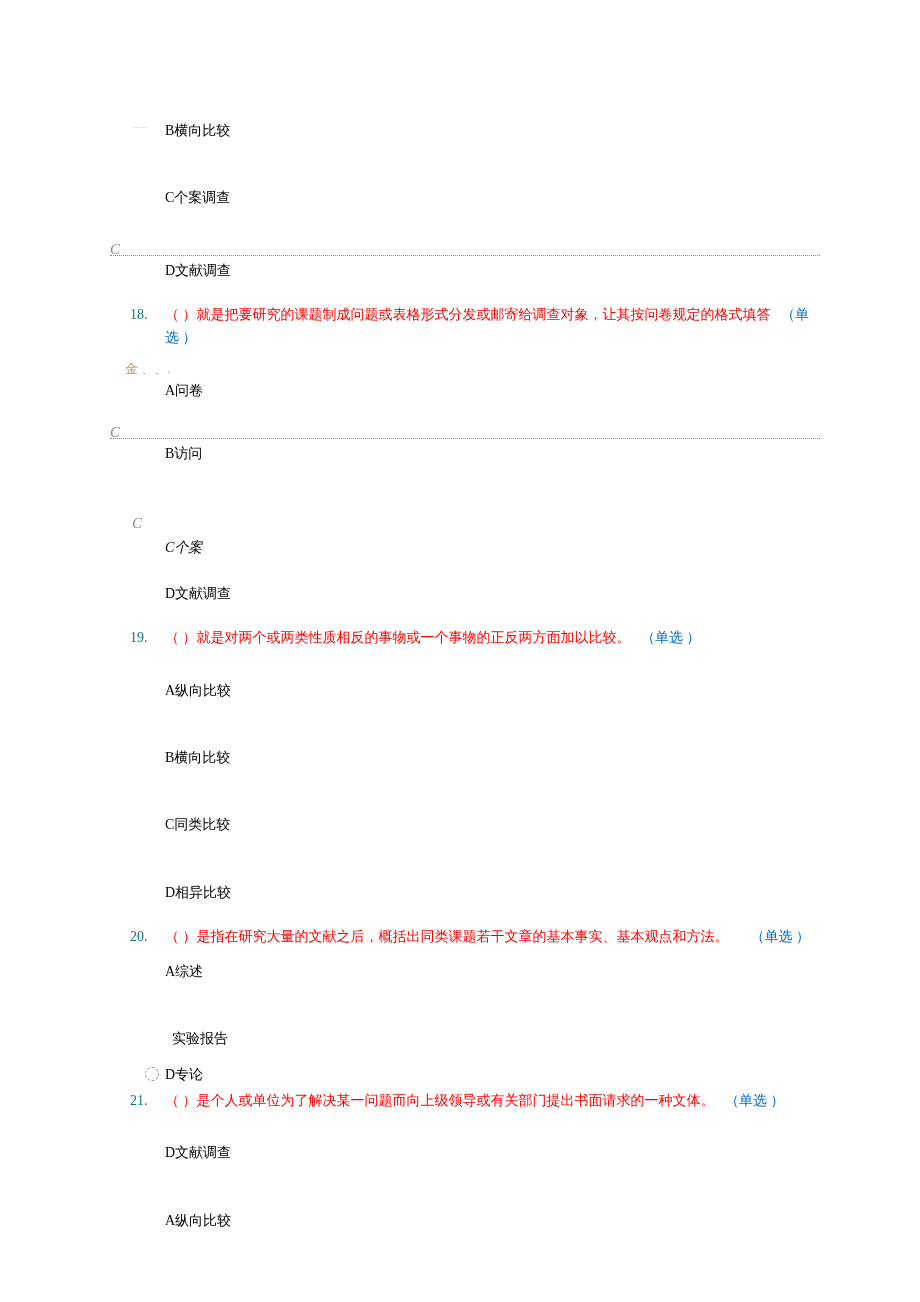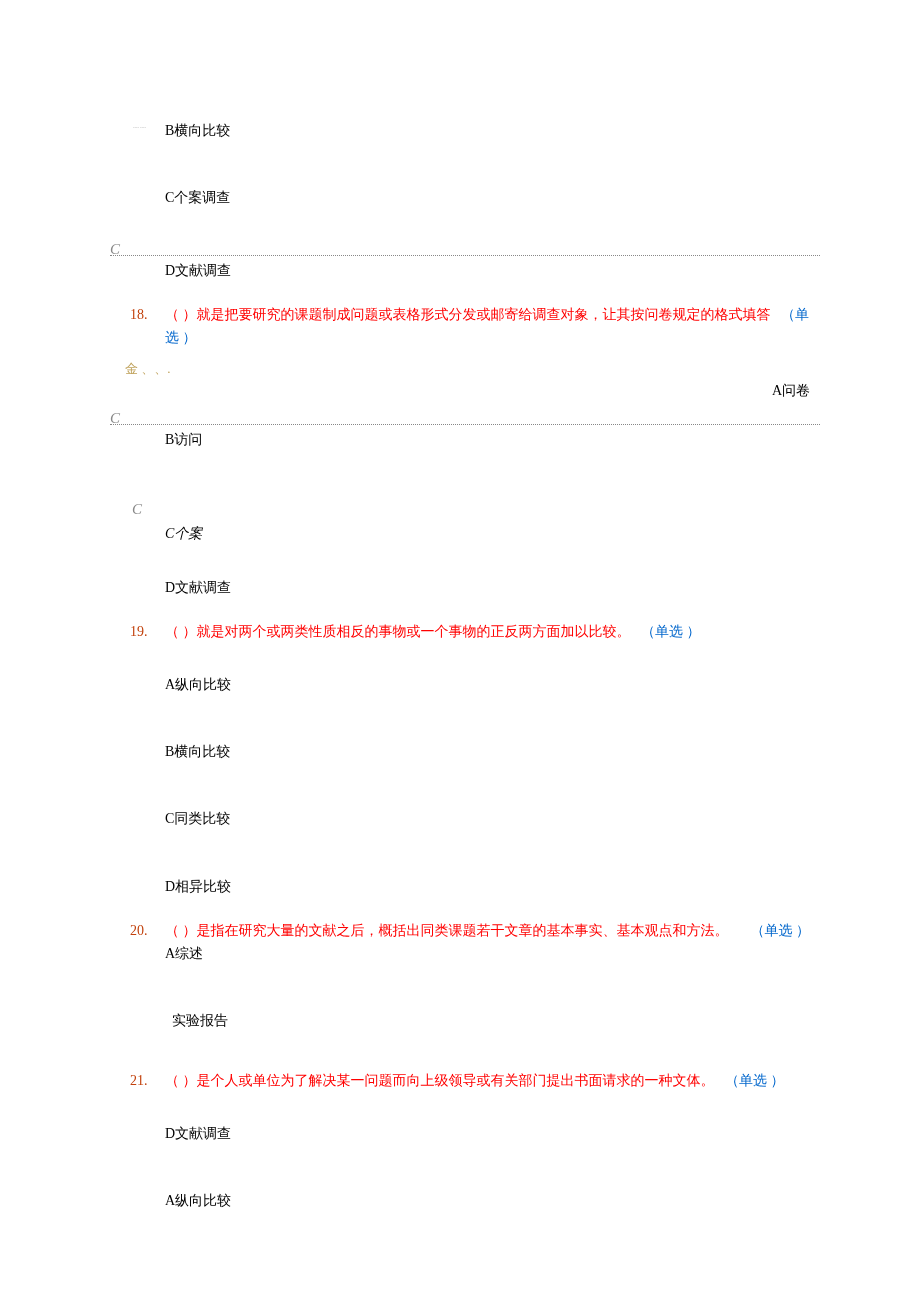--- a/index.html
+++ b/index.html
@@ -23,21 +23,21 @@
       padding-left: 35px;
       margin-bottom: 12px;
     }
     .question {
       display: flex;
       flex-wrap: wrap;
       margin-bottom: 30px;
       position: relative;
     }
     .q-num {
-      color: #c2410c;
+      color: #0f766e;
       width: 35px;
       flex-shrink: 0;
     }
     .q-stem {
       color: #ff0000;
     }
     .q-tag {
       color: #0066cc;
     }
     .margin-c {
@@ -107,31 +107,31 @@
   </div>
 
   <div class="question" style="margin-bottom:10px;">
     <span class="q-num">18.</span>
     <span style="flex:1;">
       <span class="q-stem">（ ）就是把要研究的课题制成问题或表格形式分发或邮寄给调查对象，让其按问卷规定的格式填答</span>
       &nbsp;&nbsp;<span class="q-tag">（单选 ）</span>
     </span>
   </div>
   <div class="margin-gold">金 、、.</div>
-  <div class="option" style="margin-bottom:22px;text-align:right;">
+  <div class="option" style="margin-bottom:36px;">
     <span>A问卷</span>
   </div>
   <div class="margin-c">
     <span class="margin-c-label" style="font-style:italic;">C</span>
   </div>
   <div class="option" style="margin-top:4px; ">
     <span>B访问</span>
   </div>
   <div class="margin-c2">C</div>
-  <div class="option opt-italic" style="margin-bottom:32px;">
+  <div class="option opt-italic" style="margin-bottom:24px;">
     <span>C个案</span>
   </div>
   <div class="option" style="margin-bottom:22px;">
     <span>D文献调查</span>
   </div>
 
   <div class="question">
     <span class="q-num">19.</span>
     <span>
       <span class="q-stem">（ ）就是对两个或两类性质相反的事物或一个事物的正反两方面加以比较。</span>
@@ -144,32 +144,36 @@
   <div class="option">
     <span>B横向比较</span>
   </div>
   <div class="option">
     <span>C同类比较</span>
   </div>
   <div class="option" style="margin-bottom:22px;">
     <span>D相异比较</span>
   </div>
 
-  <div class="question q20-wrap" style="margin-bottom:0;align-items:flex-end;">
+  <div class="question q20-wrap" style="margin-bottom:12px;align-items:flex-end;">
     <span class="q-num">20.</span>
     <span style="flex:1; padding-right:60px;">
       <span class="q-stem">（ ）是指在研究大量的文献之后，概括出同类课题若干文章的基本事实、基本观点和方法。</span>
     </span>
     <span class="q-tag" style="top:0;">（单选 ）</span>
   </div>
   <div class="option option-first">
     <span>A综述</span>
   </div>
-  <div class="option" style="margin-bottom:38px; padding-left:42px;font-family:Liberation Mono, monospace;">
+  <div class="option" style="margin-bottom:14px; padding-left:42px;font-family:Liberation Mono, monospace;">
     <span> 实验报告</span>
+  </div>
+  <div class="option-tight" style="position:relative; margin-bottom:3px;">
+    <span class="radio-stub" style="top:3px;"></span>
+    <span>D专论</span>
   </div>
 
   <div class="question">
     <span class="q-num">21.</span>
     <span>
       <span class="q-stem">（ ）是个人或单位为了解决某一问题而向上级领导或有关部门提出书面请求的一种文体。</span>
       &nbsp;&nbsp;<span class="q-tag">（单选 ）</span>
     </span>
   </div>
   <div class="option">

